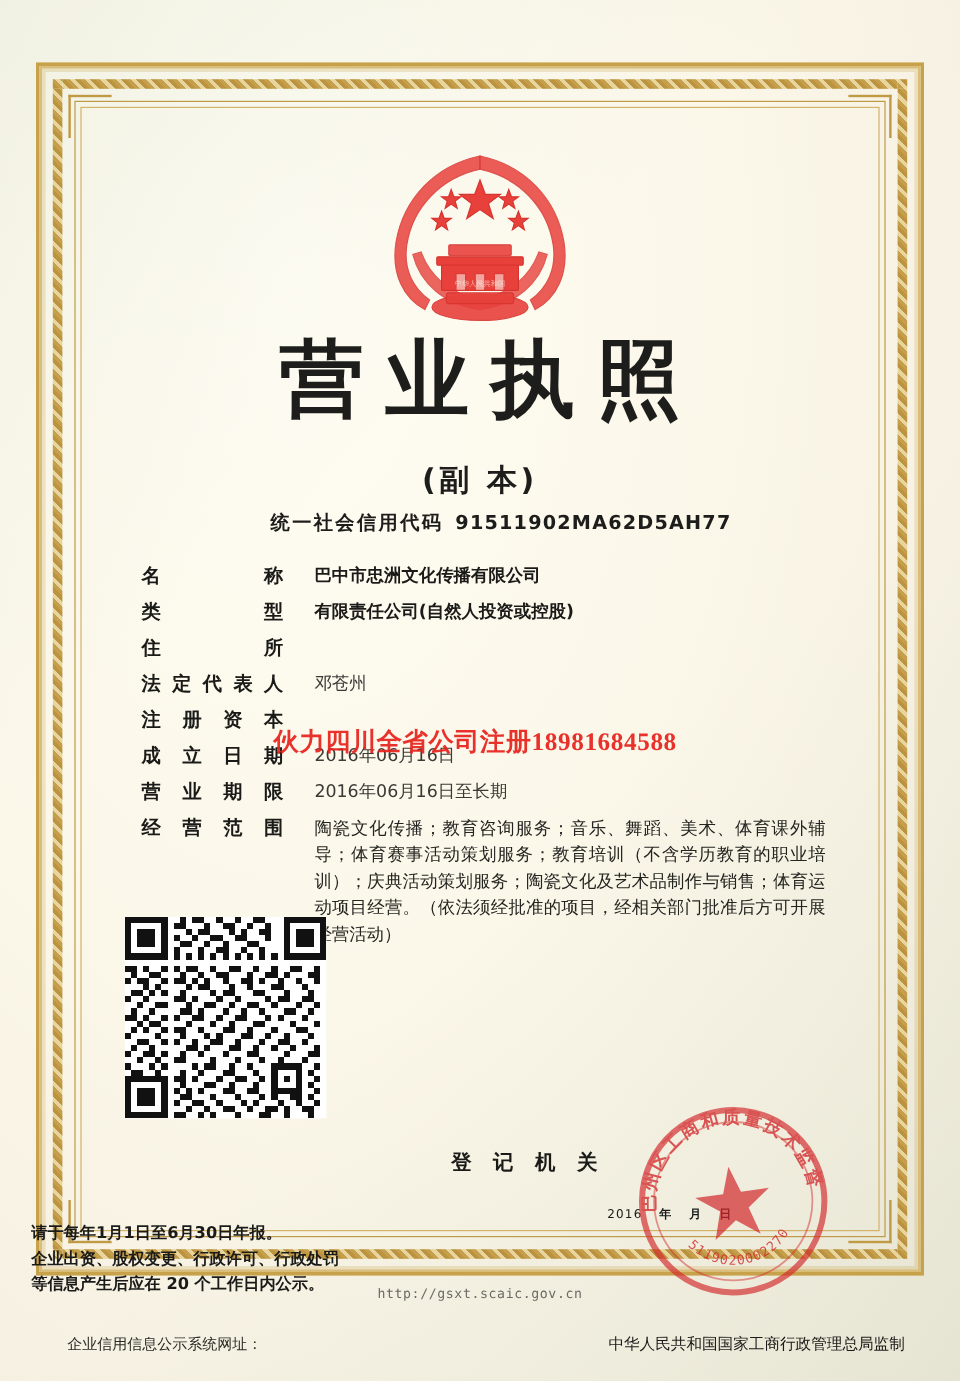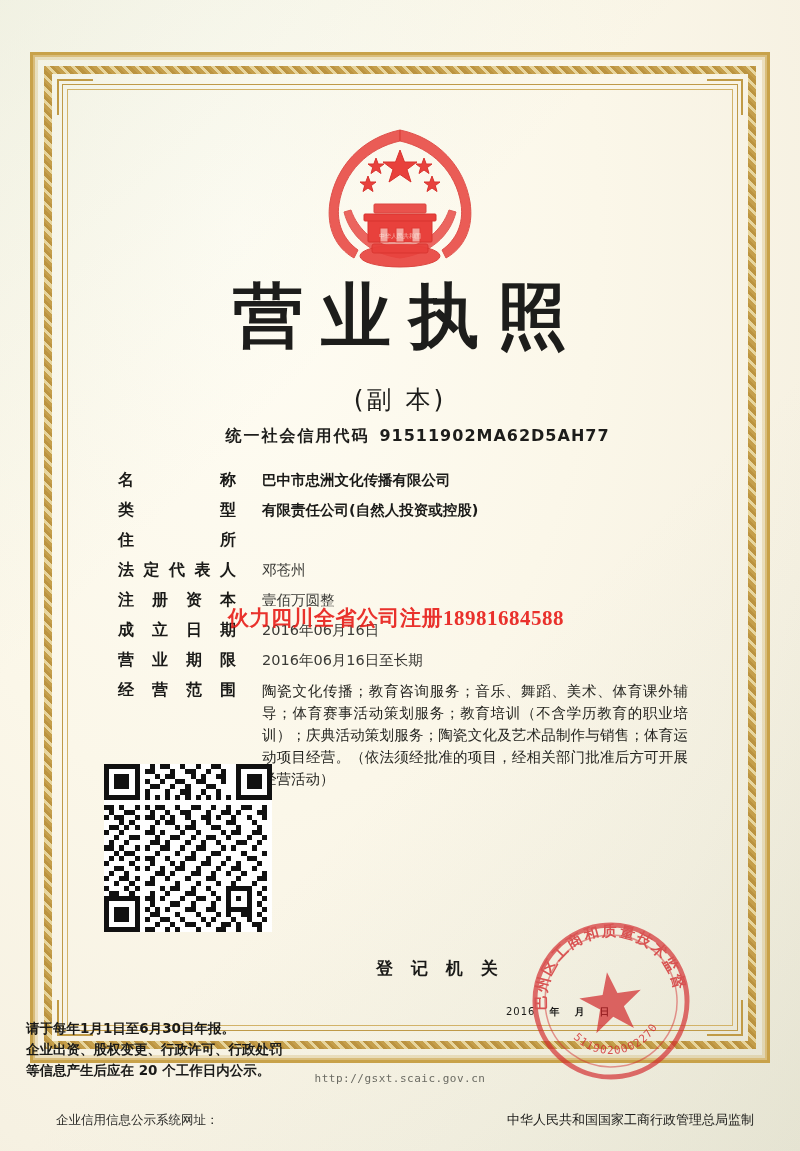--- a/index.html
+++ b/index.html
@@ -95,20 +95,21 @@
   }
   .doc-subtitle {
     position: absolute;
     left: 0; right: 0;
     top: 383px;
     text-align: center;
     font-family: "DejaVu Sans", sans-serif;
     font-size: 25px;
     letter-spacing: 3px;
     color: #1d1d1b;
+    font-weight: bold;
   }
   .credit-code {
     position: absolute;
     left: 0; right: 0;
     top: 426px;
     text-align: center;
     font-family: "DejaVu Sans", sans-serif;
     font-weight: bold;
     font-size: 16px;
     letter-spacing: 2px;
@@ -350,21 +351,20 @@
       <div class="field-value light">邓苍州</div>
     </div>
 
     <div class="field-row">
       <div class="field-label">
         <span>注</span>
         <span>册</span>
         <span>资</span>
         <span>本</span>
       </div>
-      <div class="field-value light">壹佰万圆整</div>
     </div>
 
     <div class="field-row">
       <div class="field-label">
         <span>成</span>
         <span>立</span>
         <span>日</span>
         <span>期</span>
       </div>
       <div class="field-value light">2016年06月16日</div>

